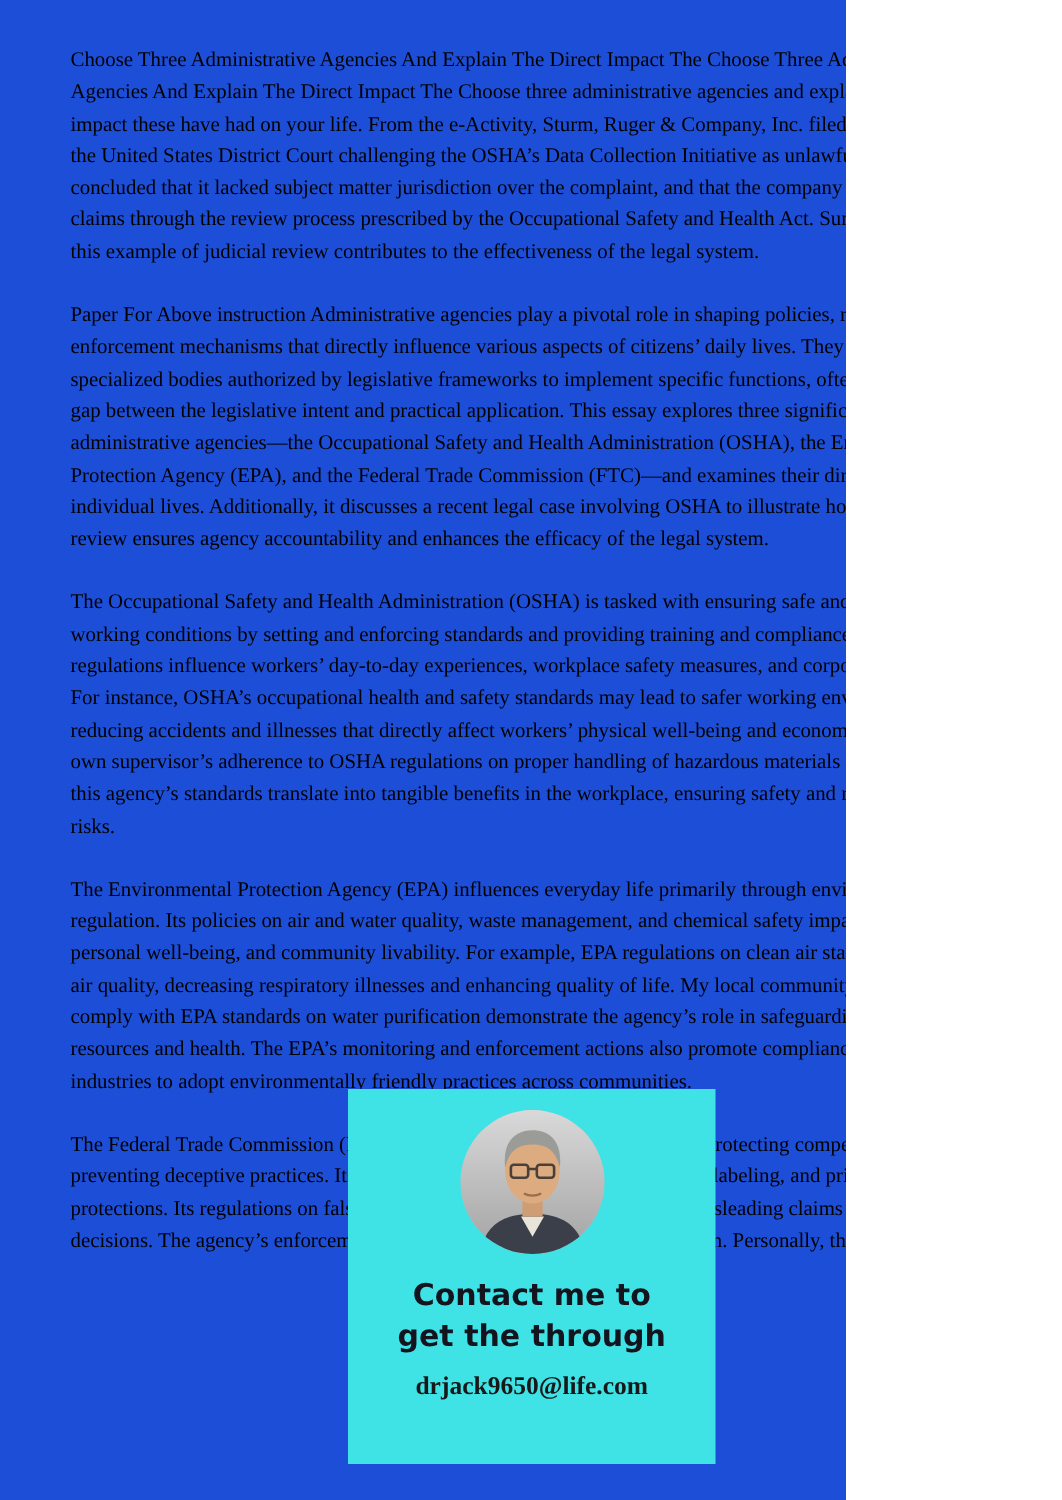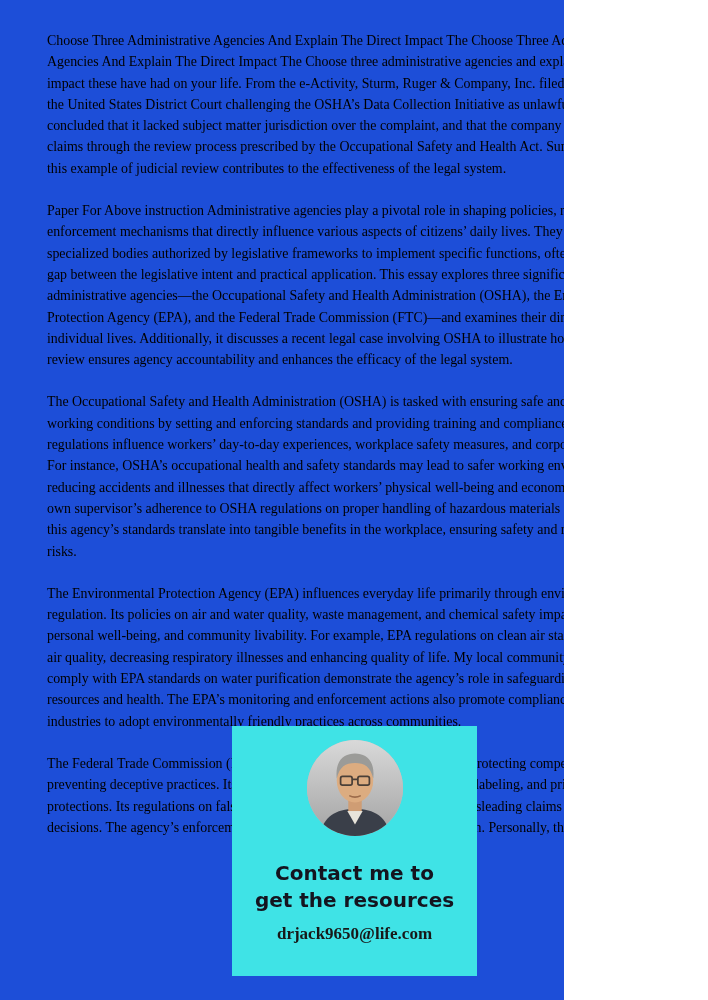--- a/index.html
+++ b/index.html
@@ -42,21 +42,21 @@
     background: #bdbdbd;
   }
   .avatar svg { display: block; width: 96px; height: 96px; }
   .contact-line {
     font-family: "DejaVu Sans", sans-serif;
     font-weight: 700;
     font-size: 20px;
     line-height: 27px;
     color: #14141f;
   }
-  .contact-line.first { margin-top: 24px; }
+  .contact-line.first { margin-top: 14px; }
   .email {
     margin-top: 10px;
     font-family: "Liberation Serif", serif;
     font-weight: 700;
     font-size: 17px;
     color: #181818;
   }
 </style>
 </head>
 <body>
@@ -93,17 +93,17 @@
         <path d="M31 40 C29 22 38 14 50 14 C62 14 71 22 69 40 C66 28 60 24 50 24 C40 24 34 28 31 40 Z" fill="#9b9b98"></path>
 
         <rect x="35" y="38" width="12" height="9" rx="2" fill="none" stroke="#4a4038" stroke-width="1.8"></rect>
         <rect x="53" y="38" width="12" height="9" rx="2" fill="none" stroke="#4a4038" stroke-width="1.8"></rect>
         <line x1="47" y1="41" x2="53" y2="41" stroke="#4a4038" stroke-width="1.8"></line>
 
         <path d="M44 58 Q50 61 56 58" fill="none" stroke="#9c6b4a" stroke-width="1.6"></path>
       </svg>
     </div>
     <div class="contact-line first">Contact me to</div>
-    <div class="contact-line">get the resources</div>
+    <div class="contact-line">get the through</div>
     <div class="email">drjack9650@life.com</div>
   </div>
 
 </div>
 
 </body></html>

